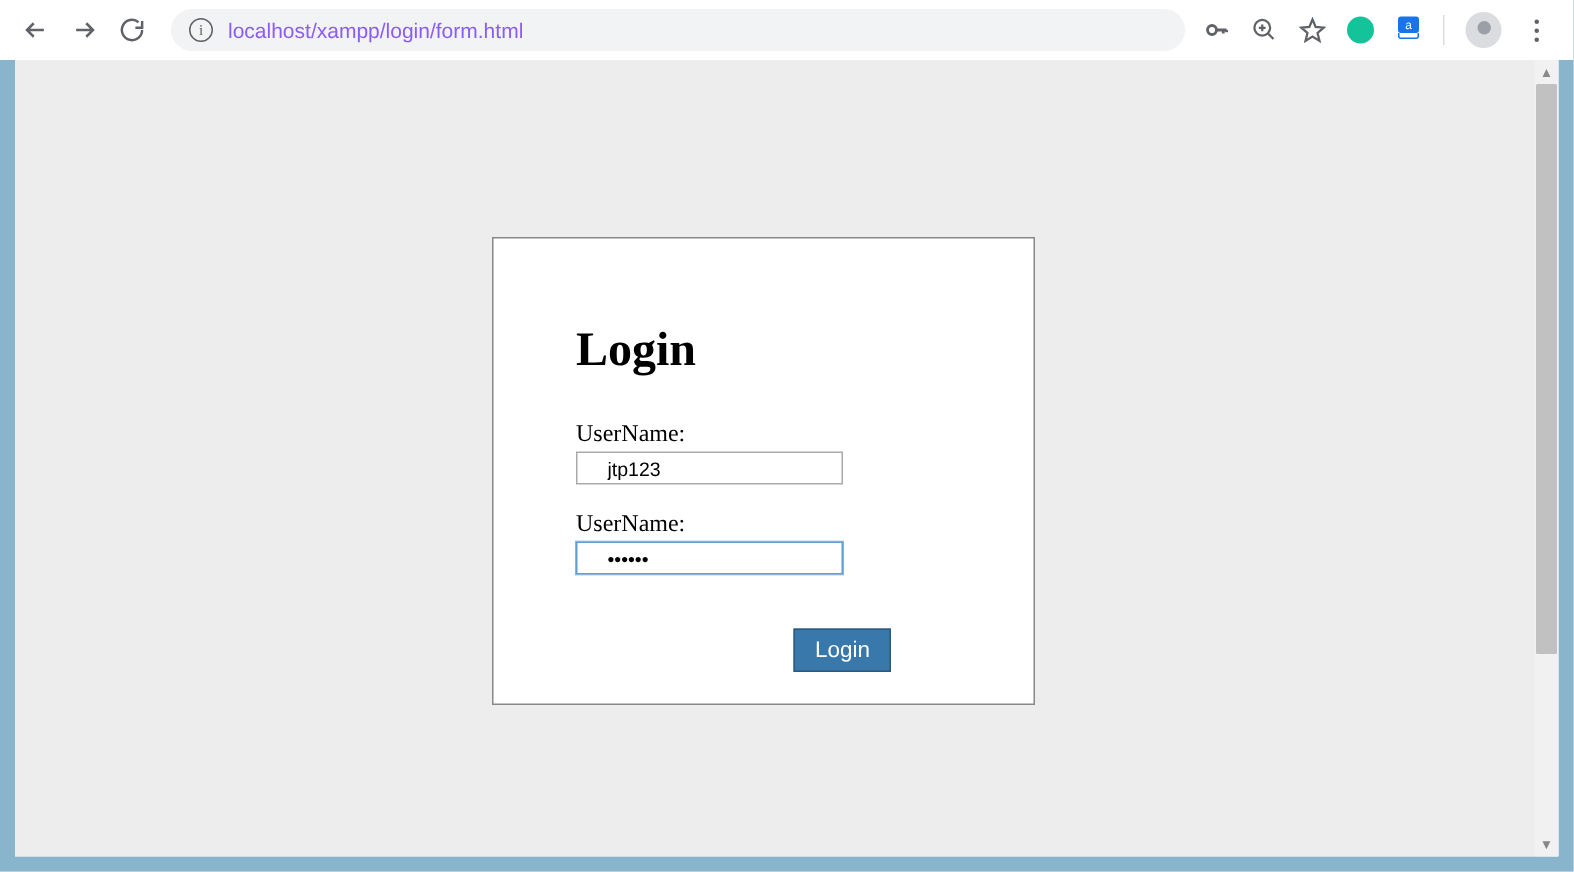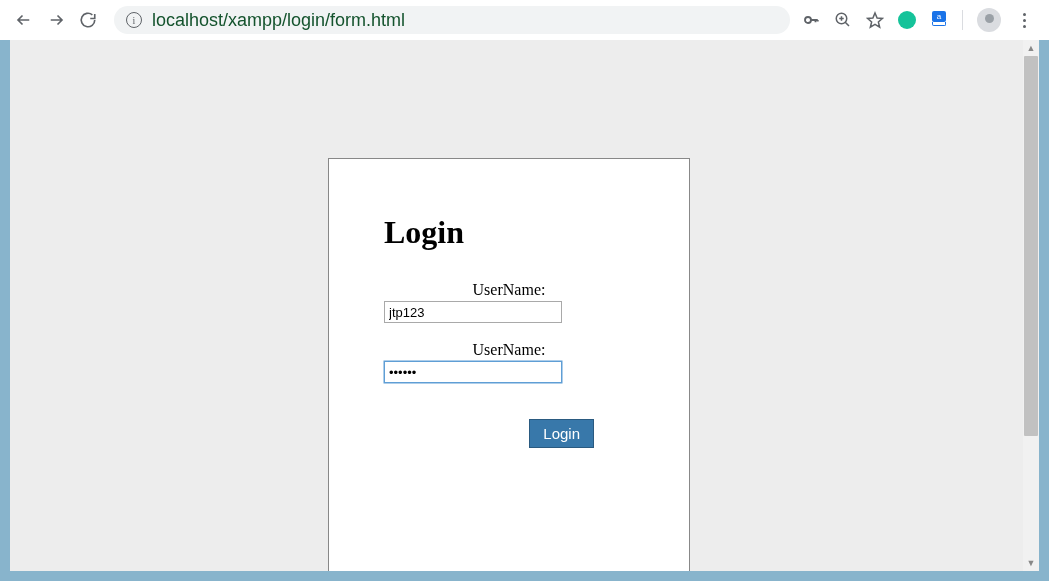--- a/index.html
+++ b/index.html
@@ -53,22 +53,22 @@
       border: 1.5px solid #5f6368;
       border-radius: 50%;
       display: flex;
       align-items: center;
       justify-content: center;
       font-size: 10px;
       color: #5f6368;
       font-family: serif;
     }
     .url-text {
-      color: #14532d;
-      font-size: 18px;
+      color: #8b5cf6;
+      font-size: 14px;
       flex: 1;
     }
     .toolbar-icons {
       display: flex;
       align-items: center;
       gap: 14px;
       padding-right: 6px;
     }
     .toolbar-icons .ticon {
       width: 18px;
@@ -182,46 +182,45 @@
       width: 14px;
       height: 380px;
       background: #c1c1c1;
       border-radius: 1px;
     }
     .login-card {
       position: absolute;
       left: 318px;
       top: 118px;
       width: 362px;
-      height: 422px;
+      height: 312px;
       background: #fff;
       border: 1px solid #888;
       padding: 55px 55px 30px 55px;
     }
     .login-title {
       font-family: "Times New Roman", serif;
       font-size: 32px;
       font-weight: bold;
       margin-bottom: 30px;
     }
     .form-group {
       margin-bottom: 18px;
     }
     .form-label {
       font-family: "Times New Roman", serif;
       font-size: 16px;
       display: block;
       margin-bottom: 2px;
-      text-align: center;
     }
     .form-input {
       width: 178px;
       height: 22px;
       border: 1px solid #a9a9a9;
-      padding: 1px 4px;
+      padding: 1px 20px;
       font-family: Arial, sans-serif;
       font-size: 13px;
       outline: none;
     }
     .form-input.focused {
       border: 1px solid #5f9ed5;
       box-shadow: 0 0 0 0.5px #5f9ed5;
     }
     .login-button {
       background: #3878aa;

